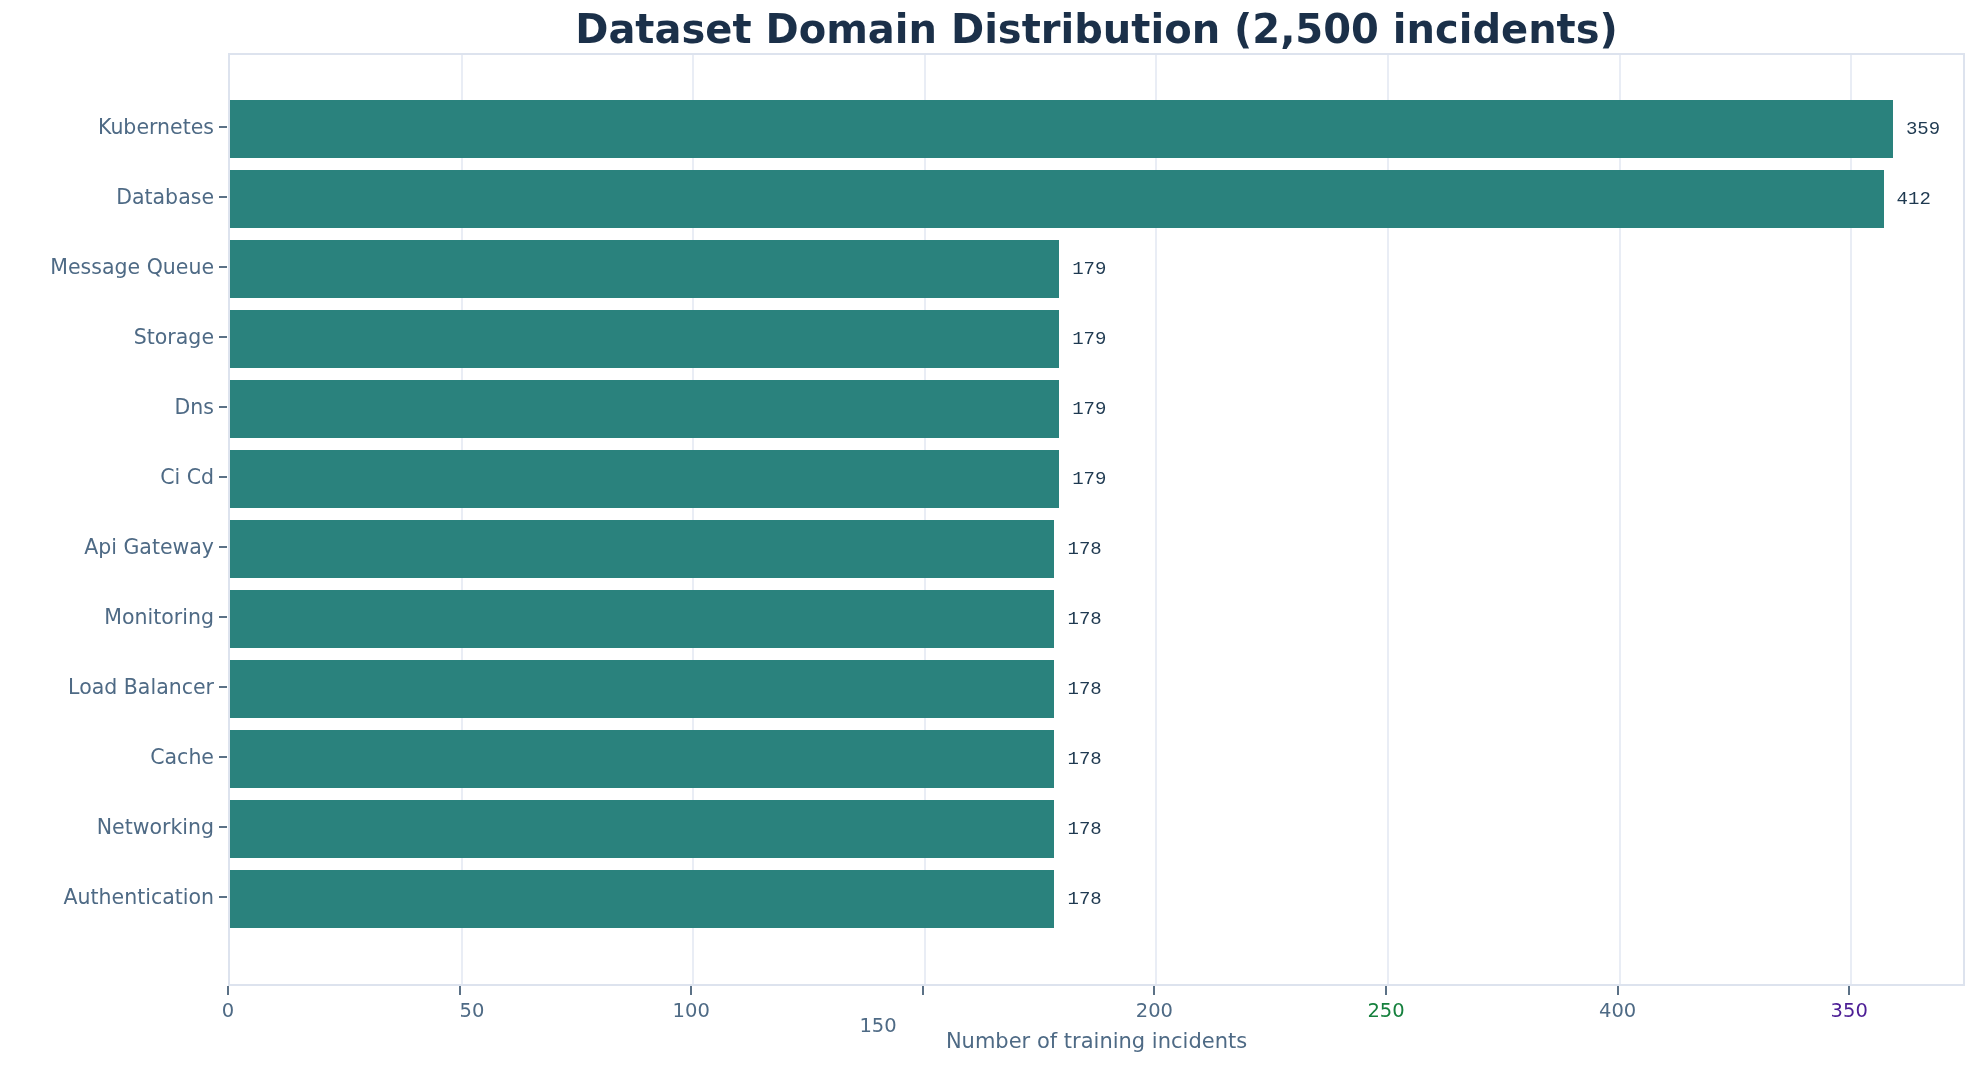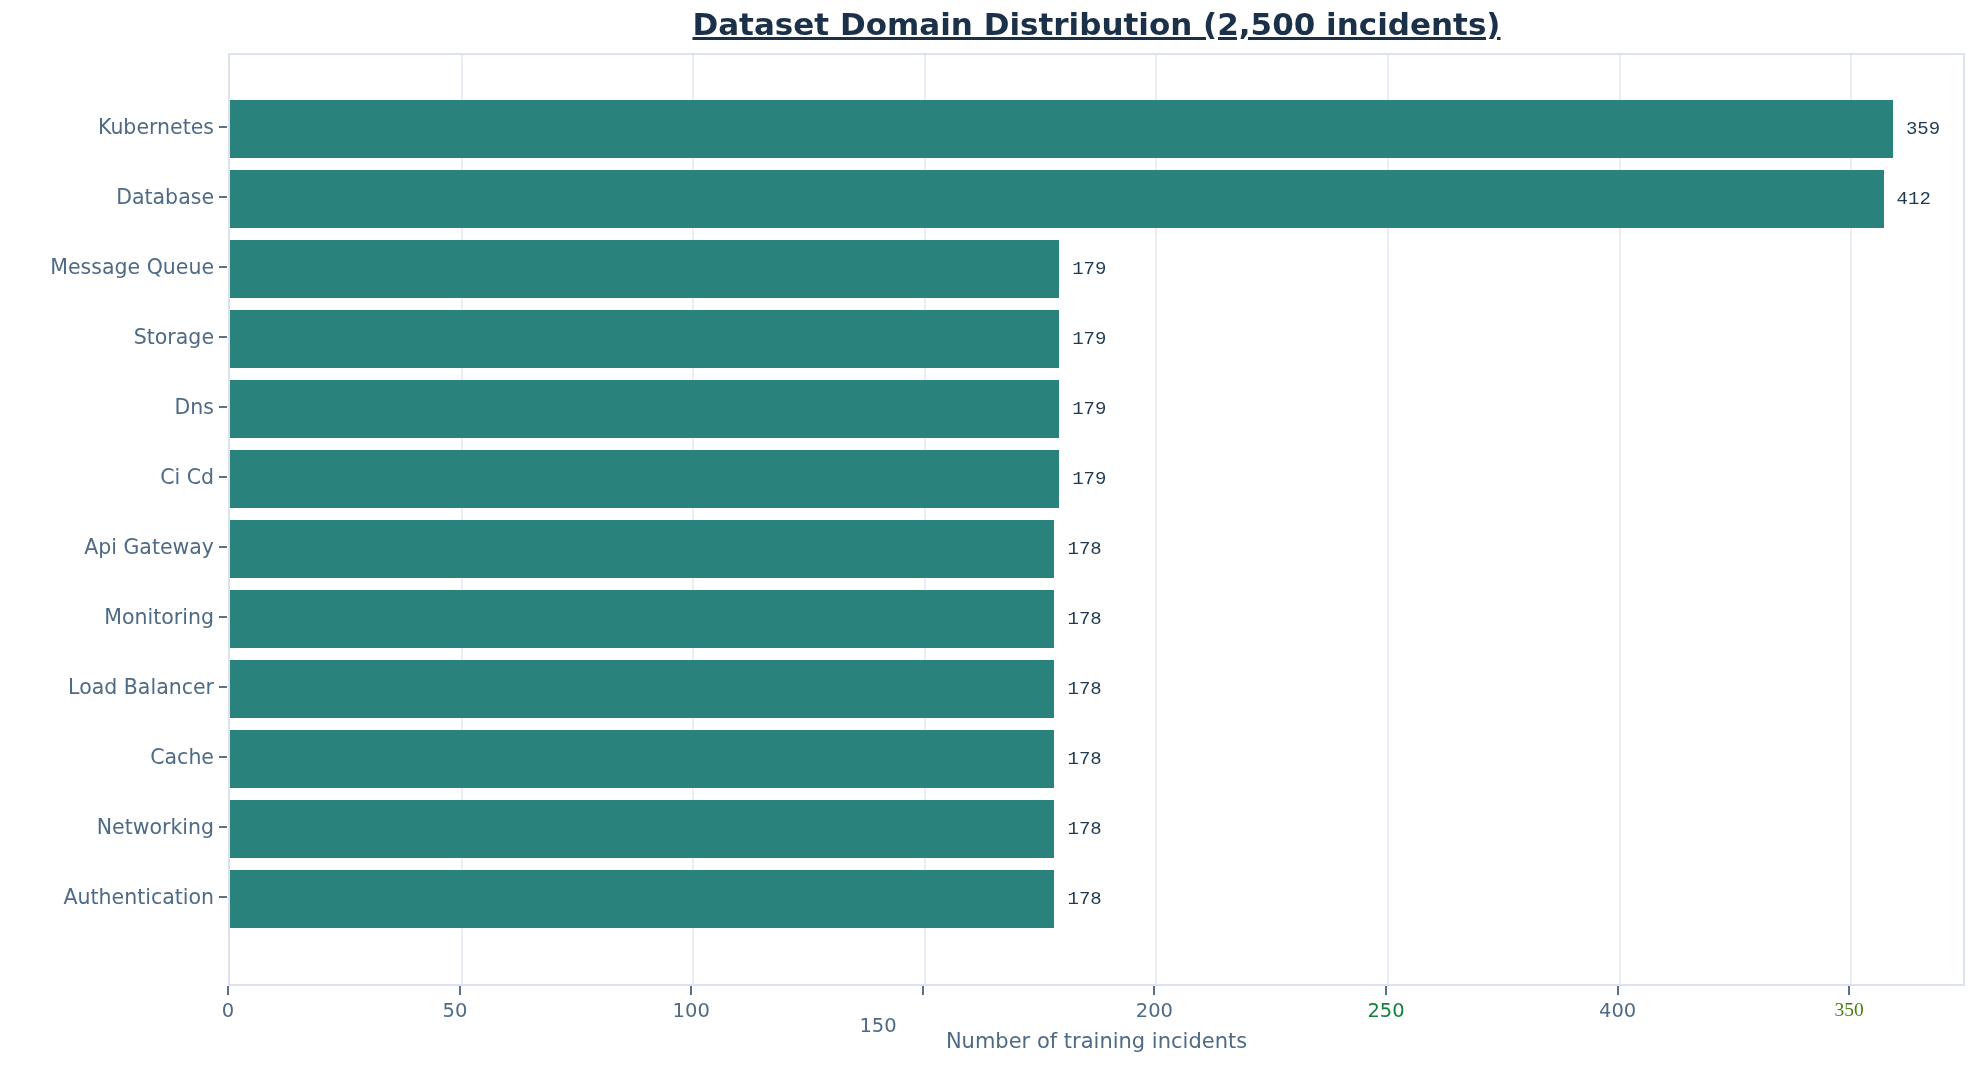--- a/index.html
+++ b/index.html
@@ -14,24 +14,23 @@
     height: 1067px;
     background: #ffffff;
     overflow: hidden;
   }
   #chart-title {
     position: absolute;
     left: 228px;
     top: 6px;
     width: 1737px;
     text-align: center;
-    font-size: 31px;
+    font-size: 40px;
     font-weight: bold;
     letter-spacing: 0px;
-    text-decoration: underline;
   }
   #plot-area {
     position: absolute;
     left: 228px;
     top: 53px;
     width: 1737px;
     height: 933px;
     box-sizing: border-box;
     background: #ffffff;
   }
@@ -153,28 +152,28 @@
       <div class="y-tick" style="top: 756px; background: rgb(91, 113, 134);"></div>
       <div class="y-axis-label" style="top: 798px; color: rgb(78, 106, 133);">Networking</div>
       <div class="y-tick" style="top: 826px; background: rgb(91, 113, 134);"></div>
       <div class="y-axis-label" style="top: 868px; color: rgb(78, 106, 133);">Authentication</div>
       <div class="y-tick" style="top: 896px; background: rgb(91, 113, 134);"></div>
     </div>
   <div id="x-axis">
       <div class="x-tick" style="left: 227px; background: rgb(91, 113, 134);"></div>
       <div class="x-tick-label" style="left: 228px; color: rgb(78, 106, 133);">0</div>
       <div class="x-tick" style="left: 458.6px; background: rgb(91, 113, 134);"></div>
-      <div class="x-tick-label" style="left: 455px; color: rgb(78, 106, 133);">50</div>
+      <div class="x-tick-label" style="left: 472px; color: rgb(78, 106, 133);">50</div>
       <div class="x-tick" style="left: 690.2px; background: rgb(91, 113, 134);"></div>
       <div class="x-tick-label" style="left: 691.2px; color: rgb(78, 106, 133);">100</div>
       <div class="x-tick" style="left: 921.8px; background: rgb(91, 113, 134);"></div>
       <div class="x-tick-label" style="left: 878px; color: rgb(78, 106, 133); margin-top: 15px;">150</div>
       <div class="x-tick" style="left: 1153.4px; background: rgb(91, 113, 134);"></div>
       <div class="x-tick-label" style="left: 1154.4px; color: rgb(78, 106, 133);">200</div>
       <div class="x-tick" style="left: 1385px; background: rgb(91, 113, 134);"></div>
       <div class="x-tick-label" style="left: 1386px; color: #15803d;">250</div>
       <div class="x-tick" style="left: 1616.6px; background: rgb(91, 113, 134);"></div>
       <div class="x-tick-label" style="left: 1617.6px; color: rgb(78, 106, 133);">400</div>
       <div class="x-tick" style="left: 1848.2px; background: rgb(91, 113, 134);"></div>
-      <div class="x-tick-label" style="left: 1849.2px; color: #4d7c0f; font-family: Liberation Serif, serif;">350</div>
+      <div class="x-tick-label" style="left: 1849.2px; color: #4c1d95;">350</div>
     </div>
   <div id="x-axis-label" style="color: rgb(78, 106, 133);">Number of training incidents</div>
 </div>
 
 </body></html>

